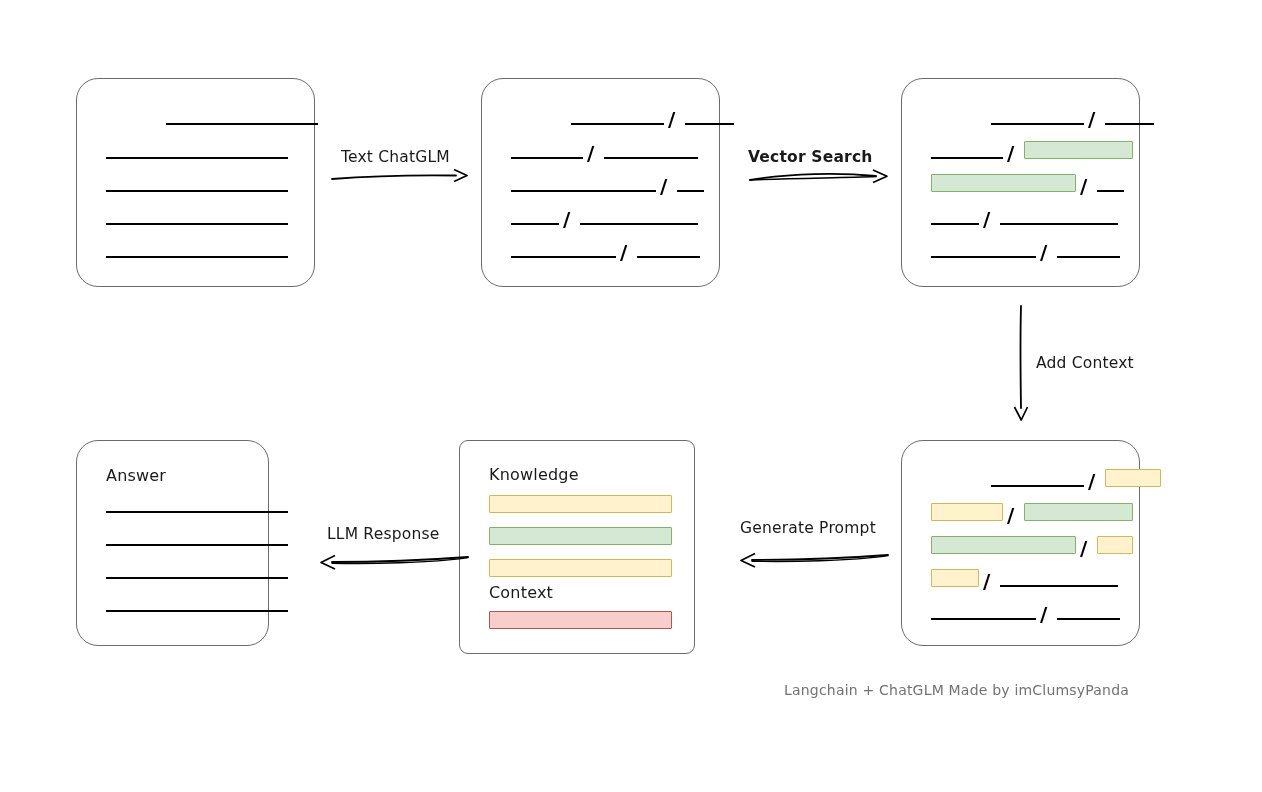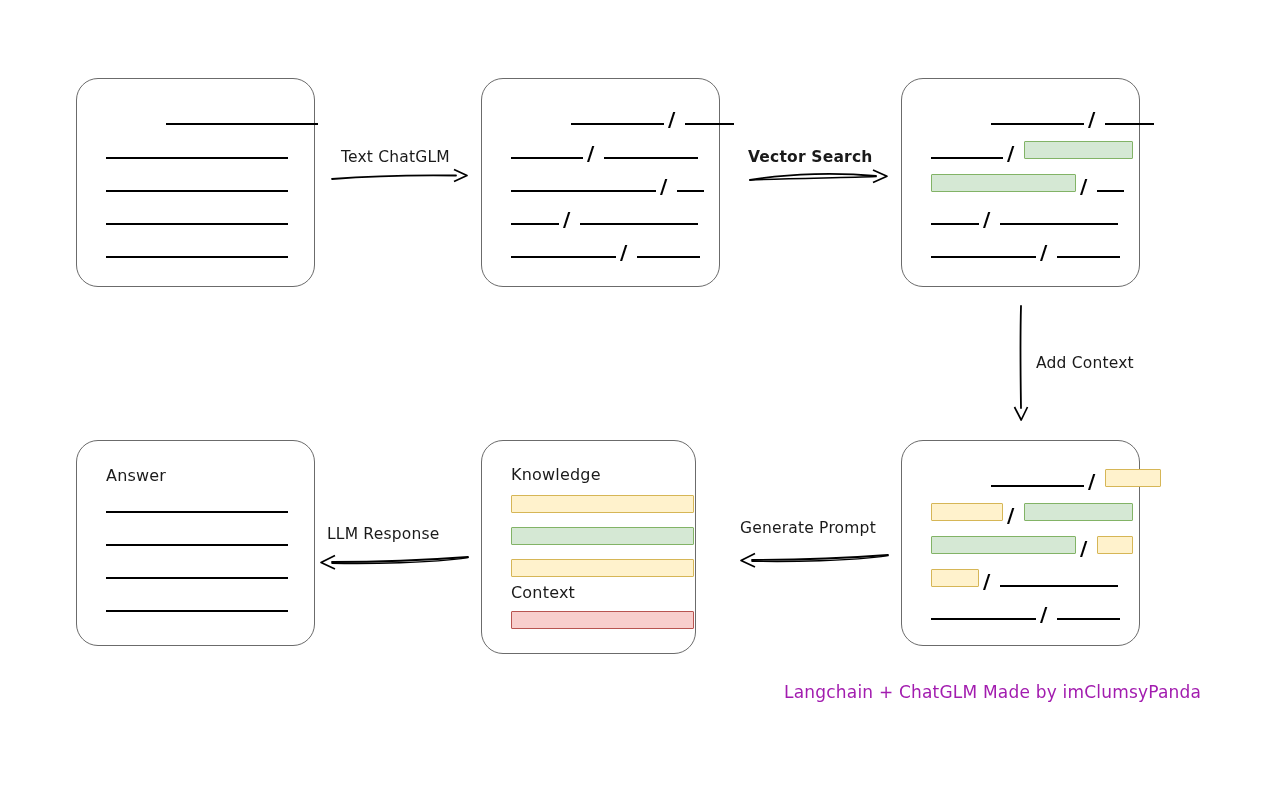--- a/index.html
+++ b/index.html
@@ -66,22 +66,22 @@
     position: absolute;
     font-family: "DejaVu Sans", sans-serif;
     font-size: 15.5px;
     color: #1a1a1a;
     white-space: nowrap;
     letter-spacing: 0.2px;
   }
   .footer-note {
     position: absolute;
     font-family: "DejaVu Sans", sans-serif;
-    font-size: 17px;
-    color: #a21caf;
+    font-size: 14px;
+    color: #737373;
     white-space: nowrap;
     letter-spacing: 0.2px;
   }
   .arrow-svg {
     position: absolute;
     overflow: visible;
   }
 </style>
 </head>
 <body>
@@ -151,32 +151,32 @@
         <div class="seg seg-hl seg-yellow" style="left: 195px; width: 36px; top: 95px;"></div>
         <div class="seg seg-hl seg-yellow" style="left: 29px; width: 48px; top: 128px;"></div>
         <div class="slash" style="left: 81px; top: 140px;">/</div>
         <div class="seg seg-rule" style="left: 98px; width: 118px; top: 144px;"></div>
         <div class="seg seg-rule" style="left: 29px; width: 105px; top: 177px;"></div>
         <div class="slash" style="left: 138px; top: 173px;">/</div>
         <div class="seg seg-rule" style="left: 155px; width: 63px; top: 177px;"></div>
       </div>
   </div>
 
-  <div class="doc-box" style="left:481px; top:440px; width:215px; height:214px;">
+  <div class="doc-box" style="left:459px; top:440px; width:236px; height:214px;border-radius:9px;">
     <div class="box-sections">
         <div class="box-title" style="left: 29px; top: 24px;">Knowledge</div>
         <div class="seg seg-hl seg-yellow" style="left: 29px; width: 183px; top: 54px;"></div>
         <div class="seg seg-hl seg-green" style="left: 29px; width: 183px; top: 86px;"></div>
         <div class="seg seg-hl seg-yellow" style="left: 29px; width: 183px; top: 118px;"></div>
         <div class="box-title" style="left: 29px; top: 142px;">Context</div>
         <div class="seg seg-hl seg-red" style="left: 29px; width: 183px; top: 170px;"></div>
       </div>
   </div>
 
-  <div class="doc-box" style="left:76px; top:440px; width:239px; height:206px;">
+  <div class="doc-box" style="left:76px; top:440px; width:193px; height:206px;">
     <div class="box-title" style="left:29px; top:25px;">Answer</div>
     <div class="box-rows">
         <div class="seg seg-rule" style="left: 29px; width: 182px; top: 70px;"></div>
         <div class="seg seg-rule" style="left: 29px; width: 182px; top: 103px;"></div>
         <div class="seg seg-rule" style="left: 29px; width: 182px; top: 136px;"></div>
         <div class="seg seg-rule" style="left: 29px; width: 182px; top: 169px;"></div>
       </div>
   </div>
 
   <div class="edge-label" style="left:341px; top:148px;">Text ChatGLM</div>

